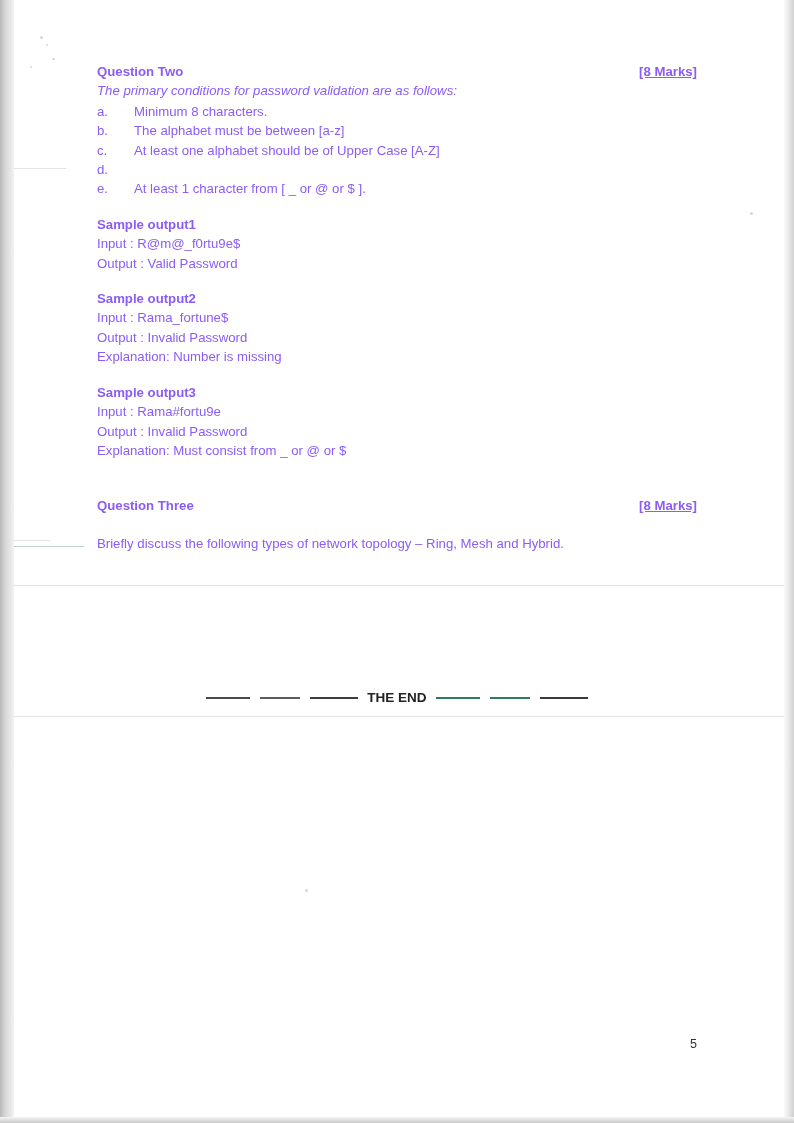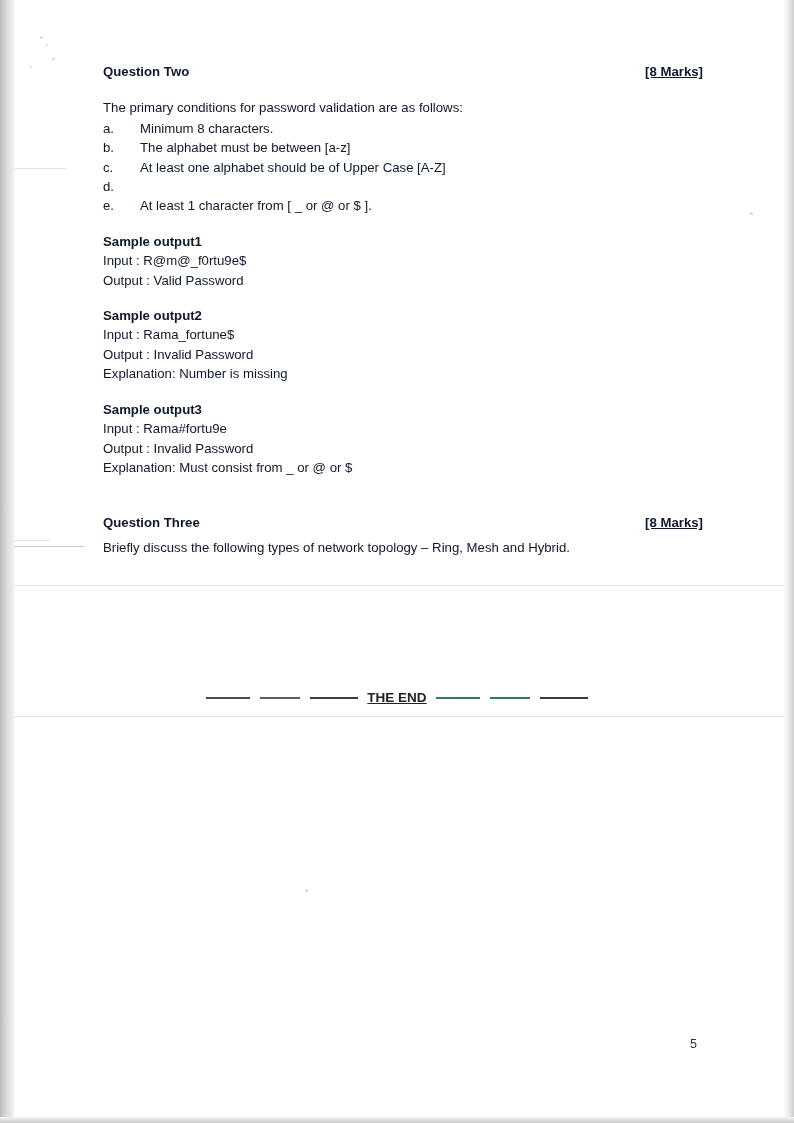--- a/index.html
+++ b/index.html
@@ -42,43 +42,44 @@
     border-radius: 50%;
     opacity: .55;
   }
   .faint-line {
     position: absolute;
     height: 1px;
     background: #e3e3e3;
   }
   .content {
     position: absolute;
-    left: 103px;
+    left: 97px;
     top: 62px;
     width: 600px;
-    color: #0f172a;
+    color: #8b5cf6;
     font-size: 13.2px;
     line-height: 19.4px;
   }
   .qhead {
     display: flex;
     justify-content: space-between;
     align-items: baseline;
     font-weight: bold;
     font-size: 13.2px;
   }
   .qhead .marks {
     font-weight: bold;
     text-decoration: underline;
   }
   .para {
     margin-top: 13px;
   }
   .para-tight {
-    margin-top: 17px;
+    margin-top: 0;
+    font-style: italic;
   }
   .cond-list {
     margin: 1px 0 0 0;
     padding: 0;
     list-style: none;
   }
   .cond-list li {
     display: flex;
     align-items: baseline;
   }
@@ -91,21 +92,21 @@
   }
   .sample .title {
     font-weight: bold;
   }
   .sample .line {
     white-space: pre;
   }
   .q3 {
     margin-top: 36px;
   }
-  .q3 .qhead { margin-bottom: 5px; }
+  .q3 .qhead { margin-bottom: 18px; }
   .theend {
     position: absolute;
     left: 97px;
     top: 690px;
     width: 600px;
     display: flex;
     align-items: center;
     justify-content: center;
     gap: 0;
   }
@@ -114,21 +115,20 @@
     margin: 0 5px;
   }
   .d1 { width: 44px; background: #4b4b4b; }
   .d2 { width: 40px; background: #5d5d5d; }
   .d3 { width: 48px; background: #3d3d3d; }
   .theend-label {
     font-weight: bold;
     font-size: 13.5px;
     color: #222;
     padding: 0 4px;
-    text-decoration: underline;
   }
   .d4 { width: 44px; background: #2e7d58; }
   .d5 { width: 40px; background: #2e7d58; }
   .d6 { width: 48px; background: #3a3a3a; }
   .page-number {
     position: absolute;
     left: 690px;
     top: 1037px;
     font-size: 12.5px;
     color: #333;

